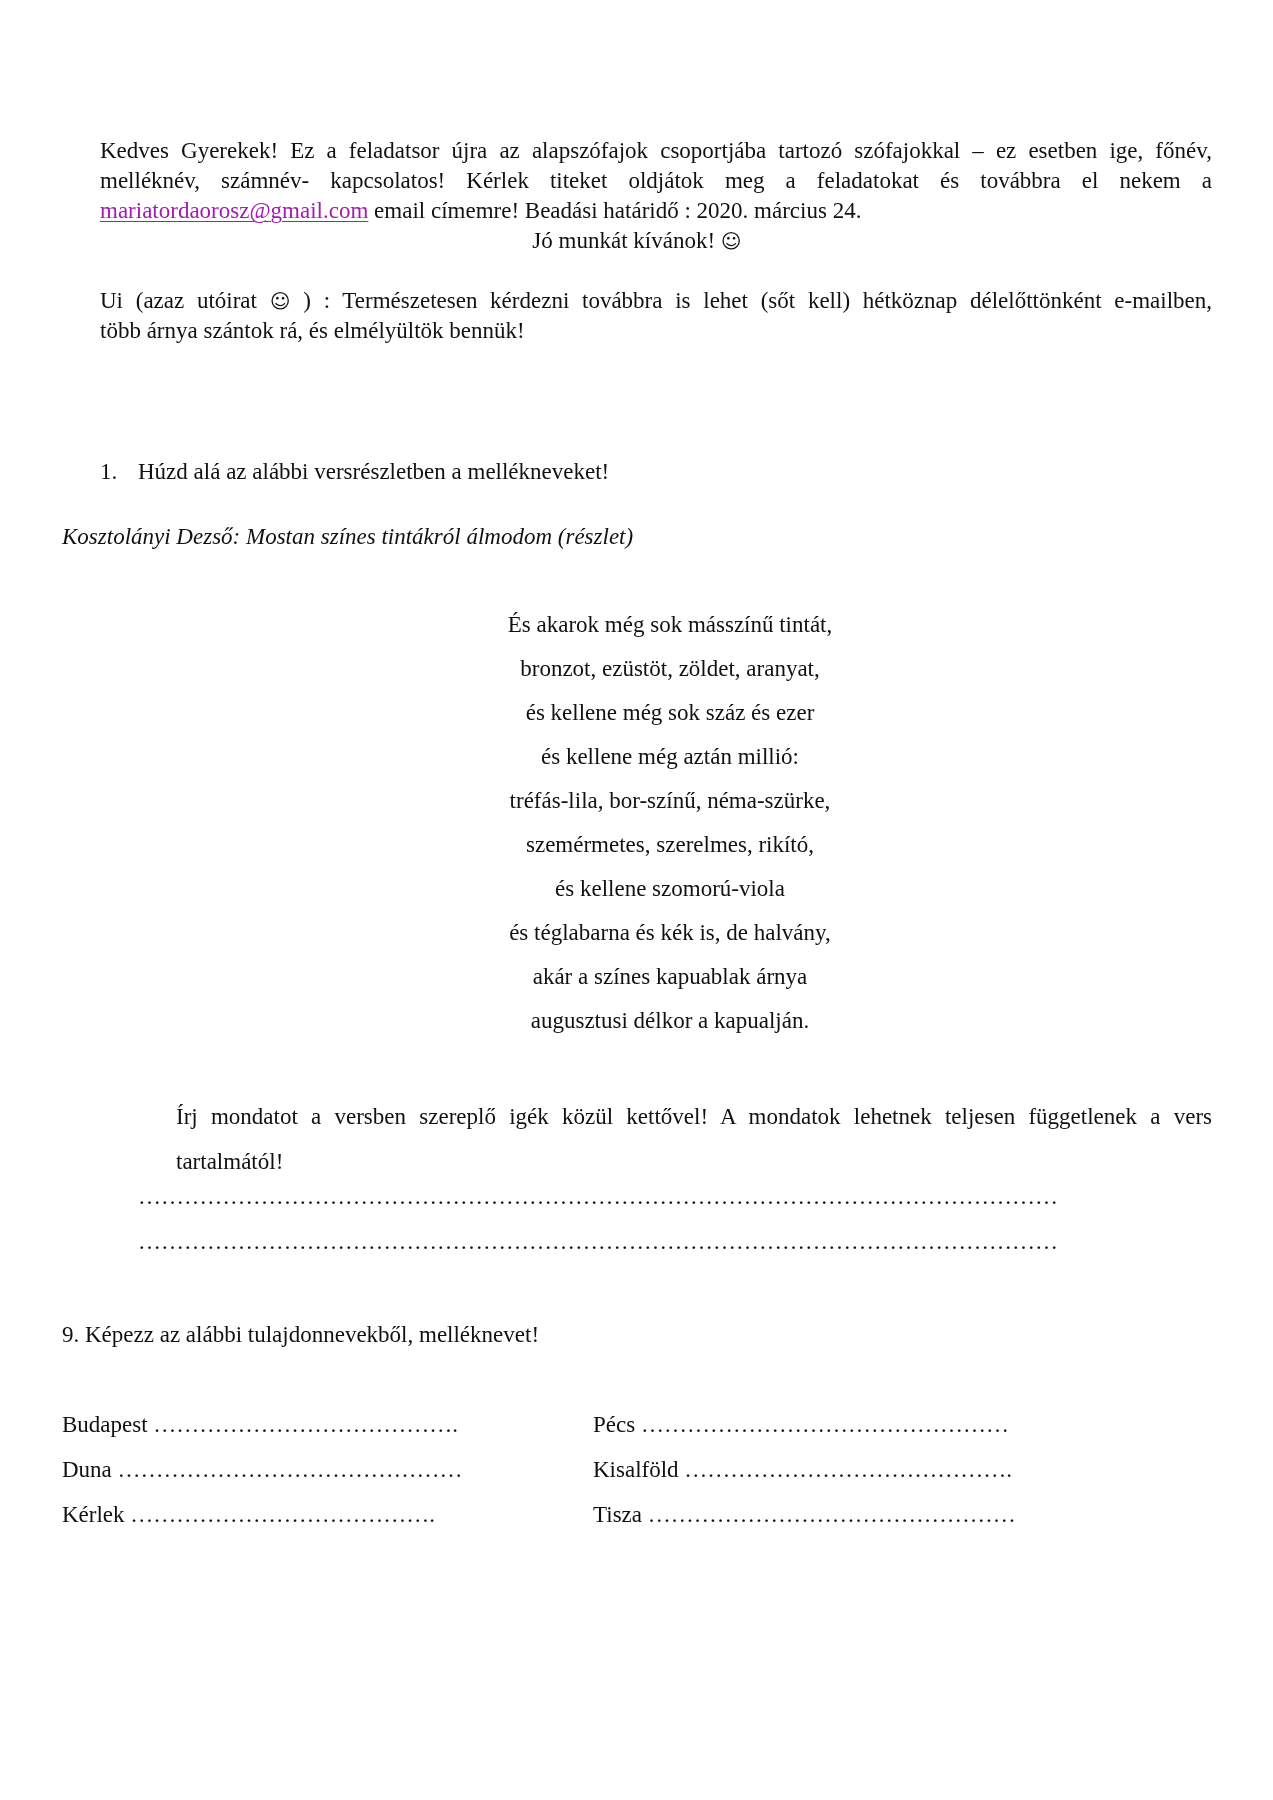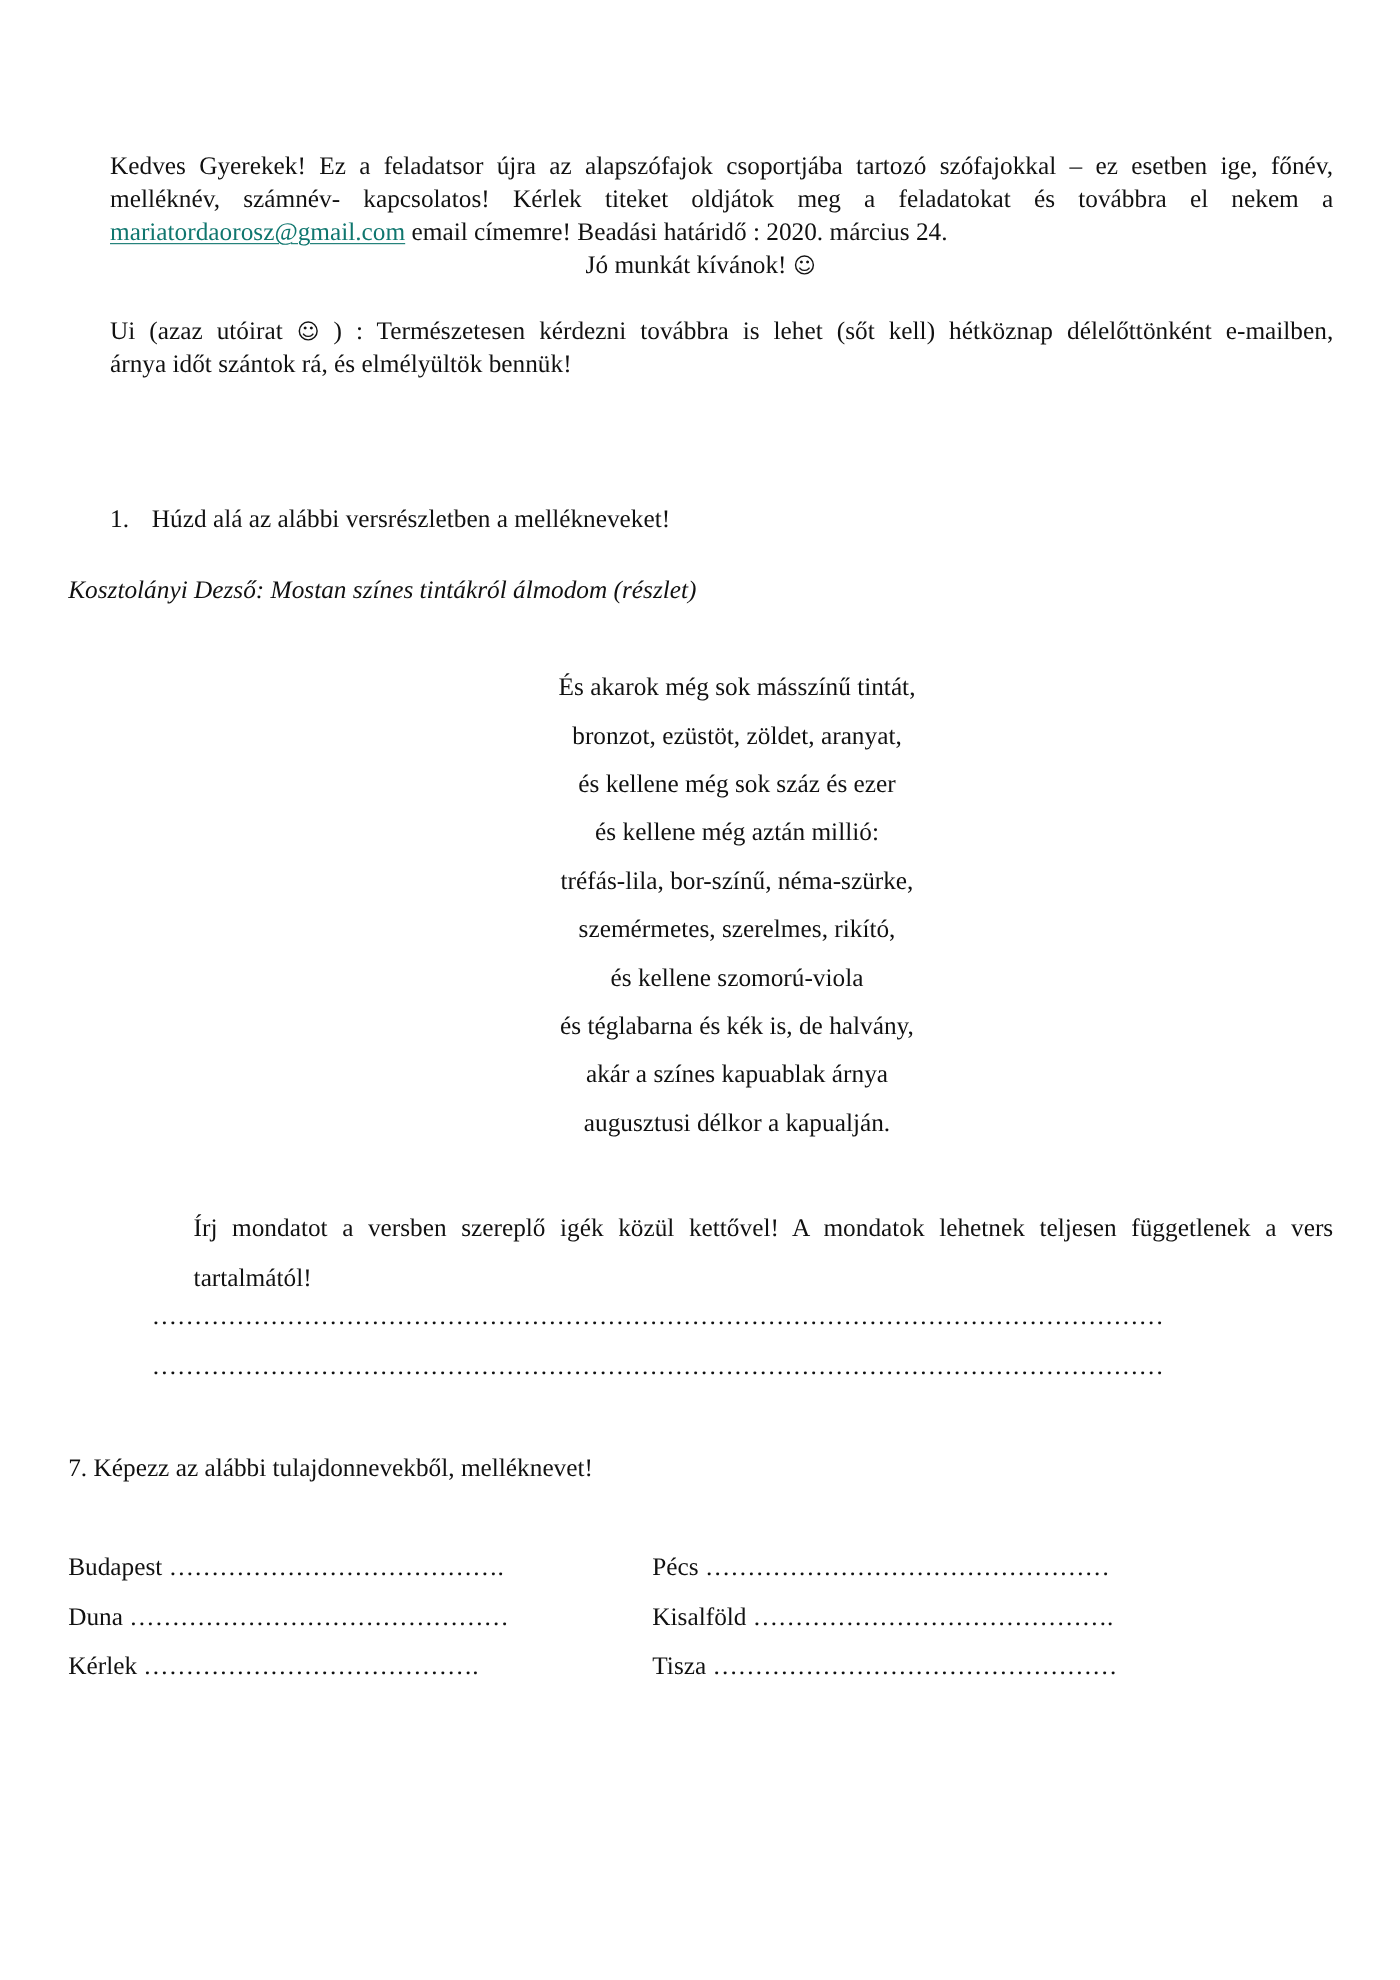--- a/index.html
+++ b/index.html
@@ -34,21 +34,21 @@
       text-align-last: justify;
       white-space: nowrap;
       height: 30px;
       margin-left: 38px;
     }
     .jline.last {
       text-align: left;
       text-align-last: left;
     }
     .email-link {
-      color: #0f766e;
+      color: #a21caf;
       text-decoration: underline;
       text-decoration-thickness: 1px;
       text-underline-offset: 3px;
     }
     .centered-line {
       position: absolute;
       left: 62px;
       width: 1150px;
       text-align: center;
       height: 30px;
@@ -151,21 +151,21 @@
     <span class="jline last"><a class="email-link" href="mailto:mariatordaorosz@gmail.com">mariatordaorosz@gmail.com</a><span> email címemre!  Beadási határidő : 2020. március 24.</span></span>
   </div>
 
   <div id="wish" class="centered-line">
     <span>Jó munkát kívánok!</span>
     <span class="smiley">☺</span>
   </div>
 
   <div id="p2" class="justify-block">
     <span class="jline" style="white-space: normal;"><span>Ui (azaz utóirat </span><span class="smiley">☺</span><span> ) : Természetesen kérdezni továbbra is lehet (sőt kell)  hétköznap délelőttönként e-mailben,</span></span>
-    <span class="jline last">árnya időt szántok rá, és elmélyültök bennük!</span>
+    <span class="jline last">több árnya szántok rá, és elmélyültök bennük!</span>
   </div>
 
   <div class="task1">
     <span class="num">1.</span><span>Húzd alá az alábbi versrészletben a mellékneveket!</span>
   </div>
 
   <div class="poem-title">Kosztolányi Dezső: Mostan színes tintákról álmodom (részlet)</div>
 
   <div class="poem">
     <div class="poem-line">És akarok még sok másszínű tintát,</div>
@@ -181,21 +181,21 @@
   </div>
 
   <div class="question">
     <span class="jline" style="white-space: normal;">Írj mondatot a versben szereplő igék közül kettővel! A mondatok lehetnek teljesen függetlenek  a vers</span>
     <span class="jline last">tartalmától!</span>
   </div>
 
   <div id="answer-1" class="answer-line">…………………………………………………………………………………………………………</div>
   <div id="answer-2" class="answer-line">…………………………………………………………………………………………………………</div>
 
-  <div class="task2">7. Képezz az alábbi tulajdonnevekből, melléknevet!</div>
+  <div class="task2">9. Képezz az alábbi tulajdonnevekből, melléknevet!</div>
 
   <div class="fill-row col-left row-1">
     <span>Budapest</span>
     <span class="dots">………………………………….</span>
   </div>
   <div class="fill-row col-left row-2">
     <span>Duna</span>
     <span class="dots">………………………………………</span>
   </div>
   <div class="fill-row col-left row-3">

